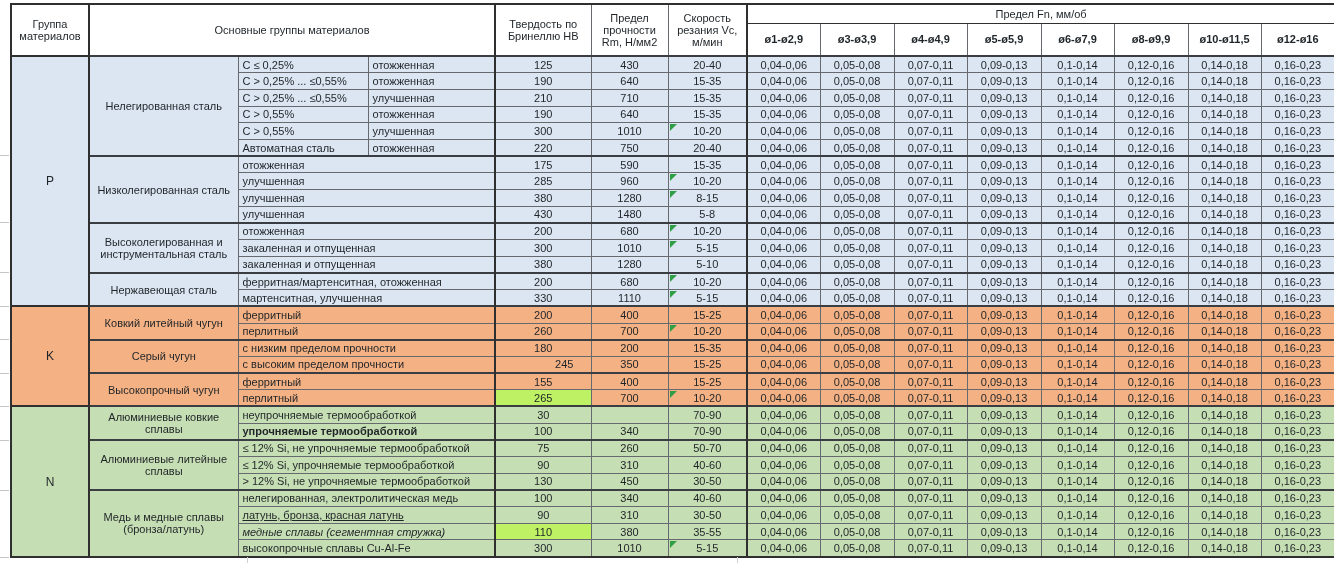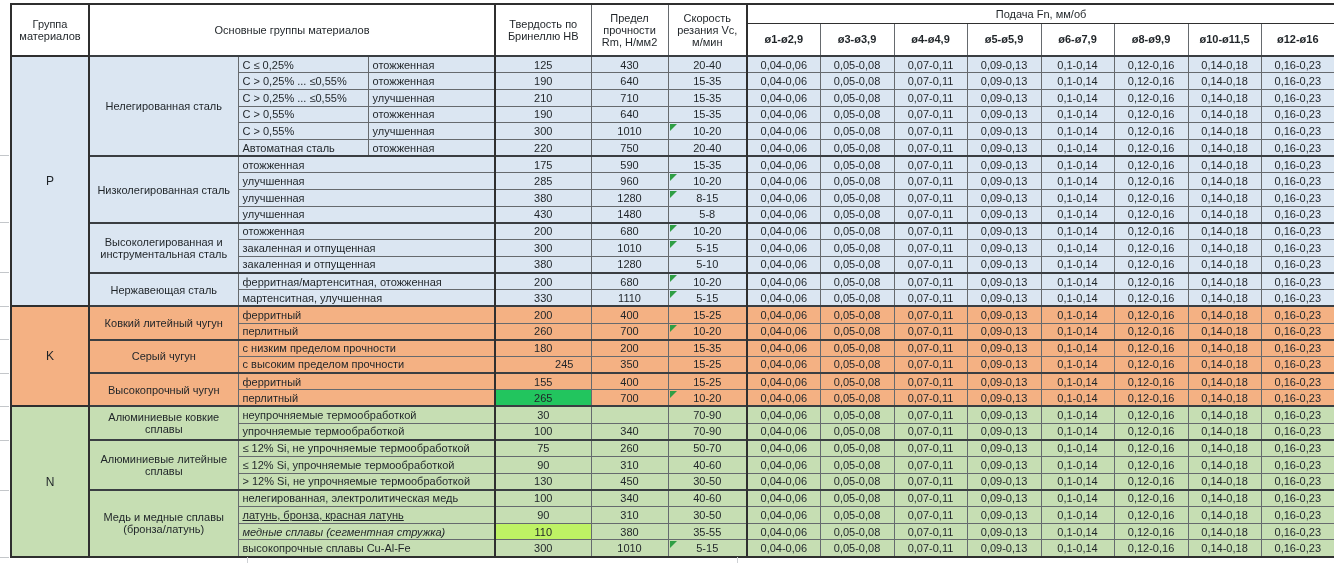--- a/index.html
+++ b/index.html
@@ -56,21 +56,21 @@
         <col style="width:73px">
         <col style="width:74px">
     </colgroup>
     <thead>
       <tr class="h1">
         <th rowspan="2" class="h-group">Группа материалов</th>
         <th rowspan="2" colspan="3">Основные группы материалов</th>
         <th rowspan="2" class="h-hb">Твердость по Бринеллю HB</th>
         <th rowspan="2">Предел прочности Rm, Н/мм2</th>
         <th rowspan="2">Скорость резания Vc, м/мин</th>
-        <th colspan="8" class="h-feed">Подача Fn, мм/об</th>
+        <th colspan="8" class="h-feed">Предел Fn, мм/об</th>
       </tr>
       <tr class="h2 sub-h">
         <th class="h-feed">ø1-ø2,9</th>
         <th>ø3-ø3,9</th>
         <th>ø4-ø4,9</th>
         <th>ø5-ø5,9</th>
         <th>ø6-ø7,9</th>
         <th>ø8-ø9,9</th>
         <th>ø10-ø11,5</th>
         <th>ø12-ø16</th>
@@ -367,21 +367,21 @@
           <td class="c-num" style="background-color: rgb(244, 177, 131);">0,05-0,08</td>
           <td class="c-num" style="background-color: rgb(244, 177, 131);">0,07-0,11</td>
           <td class="c-num" style="background-color: rgb(244, 177, 131);">0,09-0,13</td>
           <td class="c-num" style="background-color: rgb(244, 177, 131);">0,1-0,14</td>
           <td class="c-num" style="background-color: rgb(244, 177, 131);">0,12-0,16</td>
           <td class="c-num" style="background-color: rgb(244, 177, 131);">0,14-0,18</td>
           <td class="c-num" style="background-color: rgb(244, 177, 131);">0,16-0,23</td>
         </tr>
         <tr>
           <td colspan="2" class="c-desc" style="background-color: rgb(244, 177, 131);">перлитный</td>
-          <td class="c-num c-hb" style="background-color: #22c55e;">265</td>
+          <td class="c-num c-hb" style="background-color: #bef264;">265</td>
           <td class="c-num" style="background-color: rgb(244, 177, 131);">700</td>
           <td class="c-num c-vc" style="background-color: rgb(244, 177, 131);"><span class="flag" style="border-top-color: rgb(47, 158, 68);"></span><span>10-20</span></td>
           <td class="c-num c-f0" style="background-color: rgb(244, 177, 131);">0,04-0,06</td>
           <td class="c-num" style="background-color: rgb(244, 177, 131);">0,05-0,08</td>
           <td class="c-num" style="background-color: rgb(244, 177, 131);">0,07-0,11</td>
           <td class="c-num" style="background-color: rgb(244, 177, 131);">0,09-0,13</td>
           <td class="c-num" style="background-color: rgb(244, 177, 131);">0,1-0,14</td>
           <td class="c-num" style="background-color: rgb(244, 177, 131);">0,12-0,16</td>
           <td class="c-num" style="background-color: rgb(244, 177, 131);">0,14-0,18</td>
           <td class="c-num" style="background-color: rgb(244, 177, 131);">0,16-0,23</td>
@@ -396,21 +396,21 @@
           <td class="c-num c-f0" style="background-color: rgb(198, 222, 179);">0,04-0,06</td>
           <td class="c-num" style="background-color: rgb(198, 222, 179);">0,05-0,08</td>
           <td class="c-num" style="background-color: rgb(198, 222, 179);">0,07-0,11</td>
           <td class="c-num" style="background-color: rgb(198, 222, 179);">0,09-0,13</td>
           <td class="c-num" style="background-color: rgb(198, 222, 179);">0,1-0,14</td>
           <td class="c-num" style="background-color: rgb(198, 222, 179);">0,12-0,16</td>
           <td class="c-num" style="background-color: rgb(198, 222, 179);">0,14-0,18</td>
           <td class="c-num" style="background-color: rgb(198, 222, 179);">0,16-0,23</td>
         </tr>
         <tr>
-          <td colspan="2" class="c-desc" style="background-color: rgb(198, 222, 179);">упрочняемые термообработкой</td>
+          <td colspan="2" class="c-desc" style="background-color: rgb(198, 222, 179); font-weight: bold;">упрочняемые термообработкой</td>
           <td class="c-num c-hb" style="background-color: rgb(198, 222, 179);">100</td>
           <td class="c-num" style="background-color: rgb(198, 222, 179);">340</td>
           <td class="c-num c-vc" style="background-color: rgb(198, 222, 179);"><span>70-90</span></td>
           <td class="c-num c-f0" style="background-color: rgb(198, 222, 179);">0,04-0,06</td>
           <td class="c-num" style="background-color: rgb(198, 222, 179);">0,05-0,08</td>
           <td class="c-num" style="background-color: rgb(198, 222, 179);">0,07-0,11</td>
           <td class="c-num" style="background-color: rgb(198, 222, 179);">0,09-0,13</td>
           <td class="c-num" style="background-color: rgb(198, 222, 179);">0,1-0,14</td>
           <td class="c-num" style="background-color: rgb(198, 222, 179);">0,12-0,16</td>
           <td class="c-num" style="background-color: rgb(198, 222, 179);">0,14-0,18</td>

